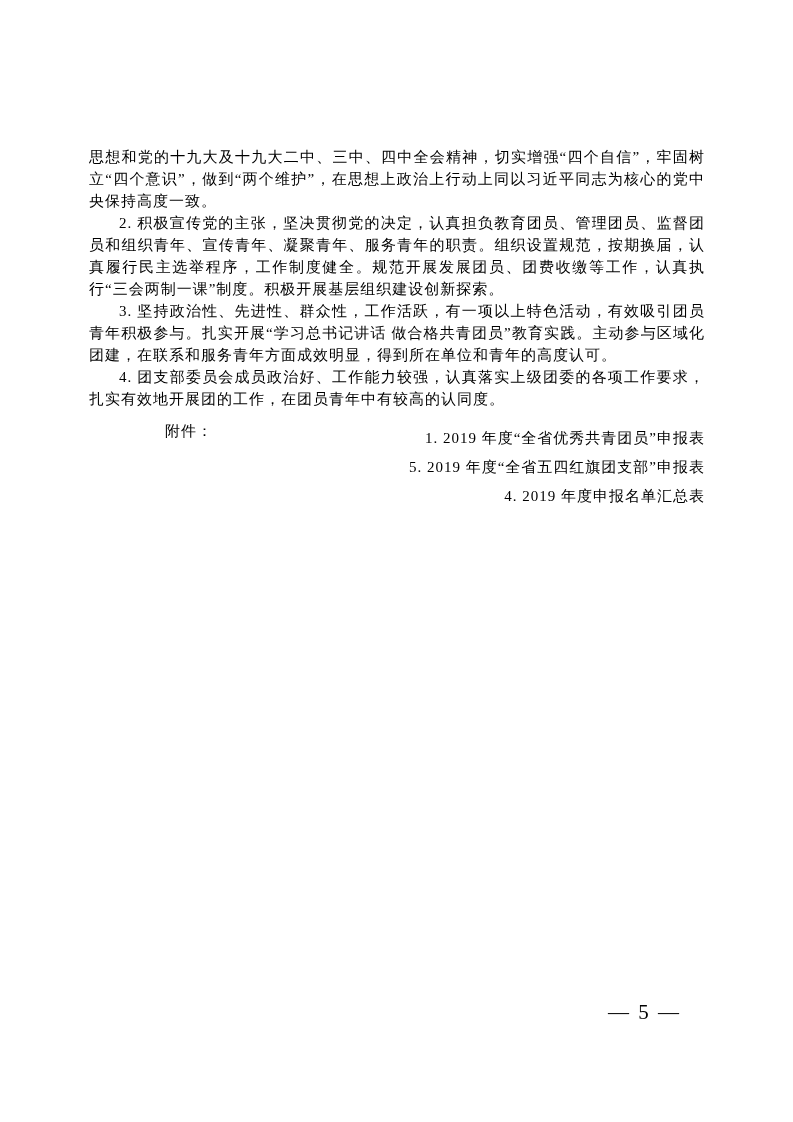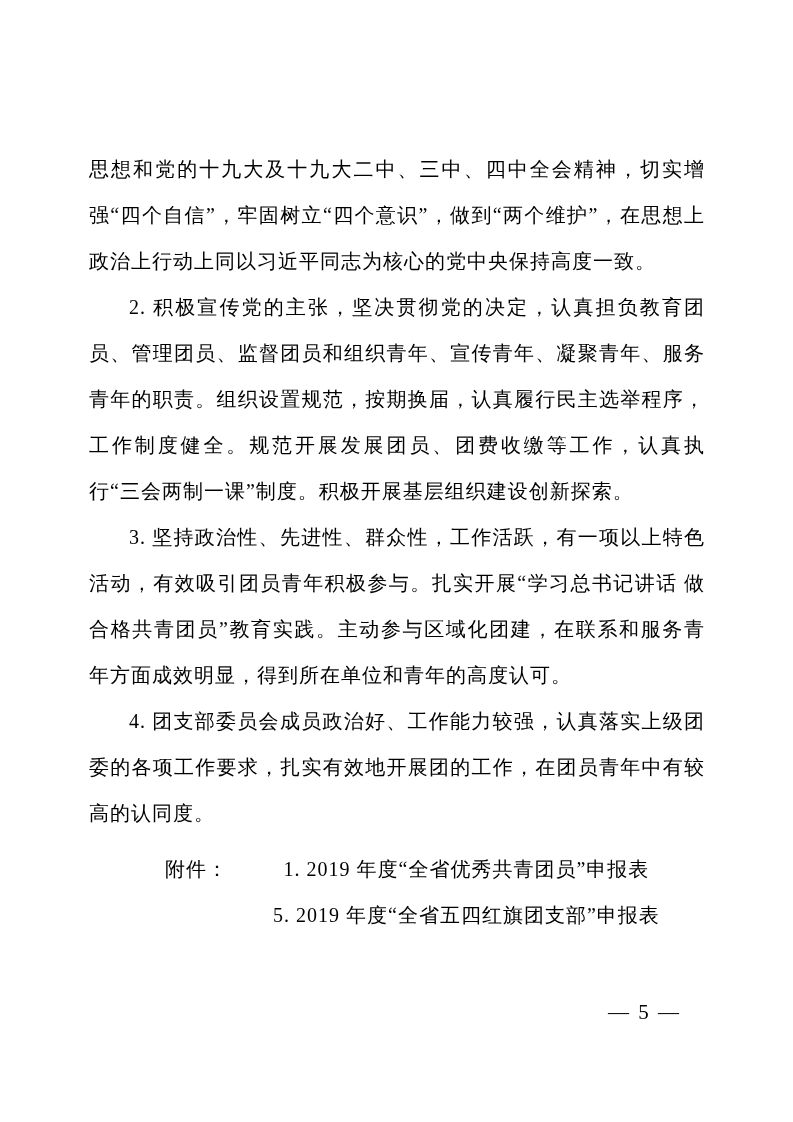--- a/index.html
+++ b/index.html
@@ -14,48 +14,49 @@
     background: #ffffff;
     overflow: hidden;
     font-family: "Liberation Serif", "DejaVu Serif", serif;
     color: #000000;
   }
   .content {
     position: absolute;
     left: 89px;
     top: 146px;
     width: 616px;
-    font-size: 20px;
-    line-height: 46px;
+    font-size: 15px;
+    line-height: 22px;
     letter-spacing: 1px;
     text-align: justify;
     text-justify: inter-ideograph;
   }
   .content p {
     margin: 0;
     padding: 0;
   }
   .content p.indent {
     text-indent: 2em;
   }
   .attachments {
     display: flex;
     margin-top: 10px;
     padding-left: 76px;
-    text-align: center;
+    text-align: right;
   }
   .attachments .att-label {
     flex: 0 0 auto;
     white-space: nowrap;
   }
   .attachments .att-items {
     flex: 1 1 auto;
   }
   .attachments .att-items div {
     white-space: nowrap;
+    margin-top: 7px;
   }
   .page-number {
     position: absolute;
     right: 112px;
     top: 1000px;
     font-size: 21px;
     letter-spacing: 2px;
     white-space: nowrap;
   }
 </style>
@@ -67,18 +68,19 @@
     <p>思想和党的十九大及十九大二中、三中、四中全会精神，切实增强“四个自信”，牢固树立“四个意识”，做到“两个维护”，在思想上政治上行动上同以习近平同志为核心的党中央保持高度一致。</p>
     <p class="indent">2. 积极宣传党的主张，坚决贯彻党的决定，认真担负教育团员、管理团员、监督团员和组织青年、宣传青年、凝聚青年、服务青年的职责。组织设置规范，按期换届，认真履行民主选举程序，工作制度健全。规范开展发展团员、团费收缴等工作，认真执行“三会两制一课”制度。积极开展基层组织建设创新探索。</p>
     <p class="indent">3. 坚持政治性、先进性、群众性，工作活跃，有一项以上特色活动，有效吸引团员青年积极参与。扎实开展“学习总书记讲话 做合格共青团员”教育实践。主动参与区域化团建，在联系和服务青年方面成效明显，得到所在单位和青年的高度认可。</p>
     <p class="indent">4. 团支部委员会成员政治好、工作能力较强，认真落实上级团委的各项工作要求，扎实有效地开展团的工作，在团员青年中有较高的认同度。</p>
 
     <div class="attachments">
       <div class="att-label">附件：</div>
       <div class="att-items">
         <div>1. 2019 年度“全省优秀共青团员”申报表</div>
         <div>5. 2019 年度“全省五四红旗团支部”申报表</div>
+        <div>4. 2019 年度申报名单汇总表</div>
       </div>
     </div>
   </div>
 
   <div class="page-number">— 5 —</div>
 </div>
 
 </body></html>

